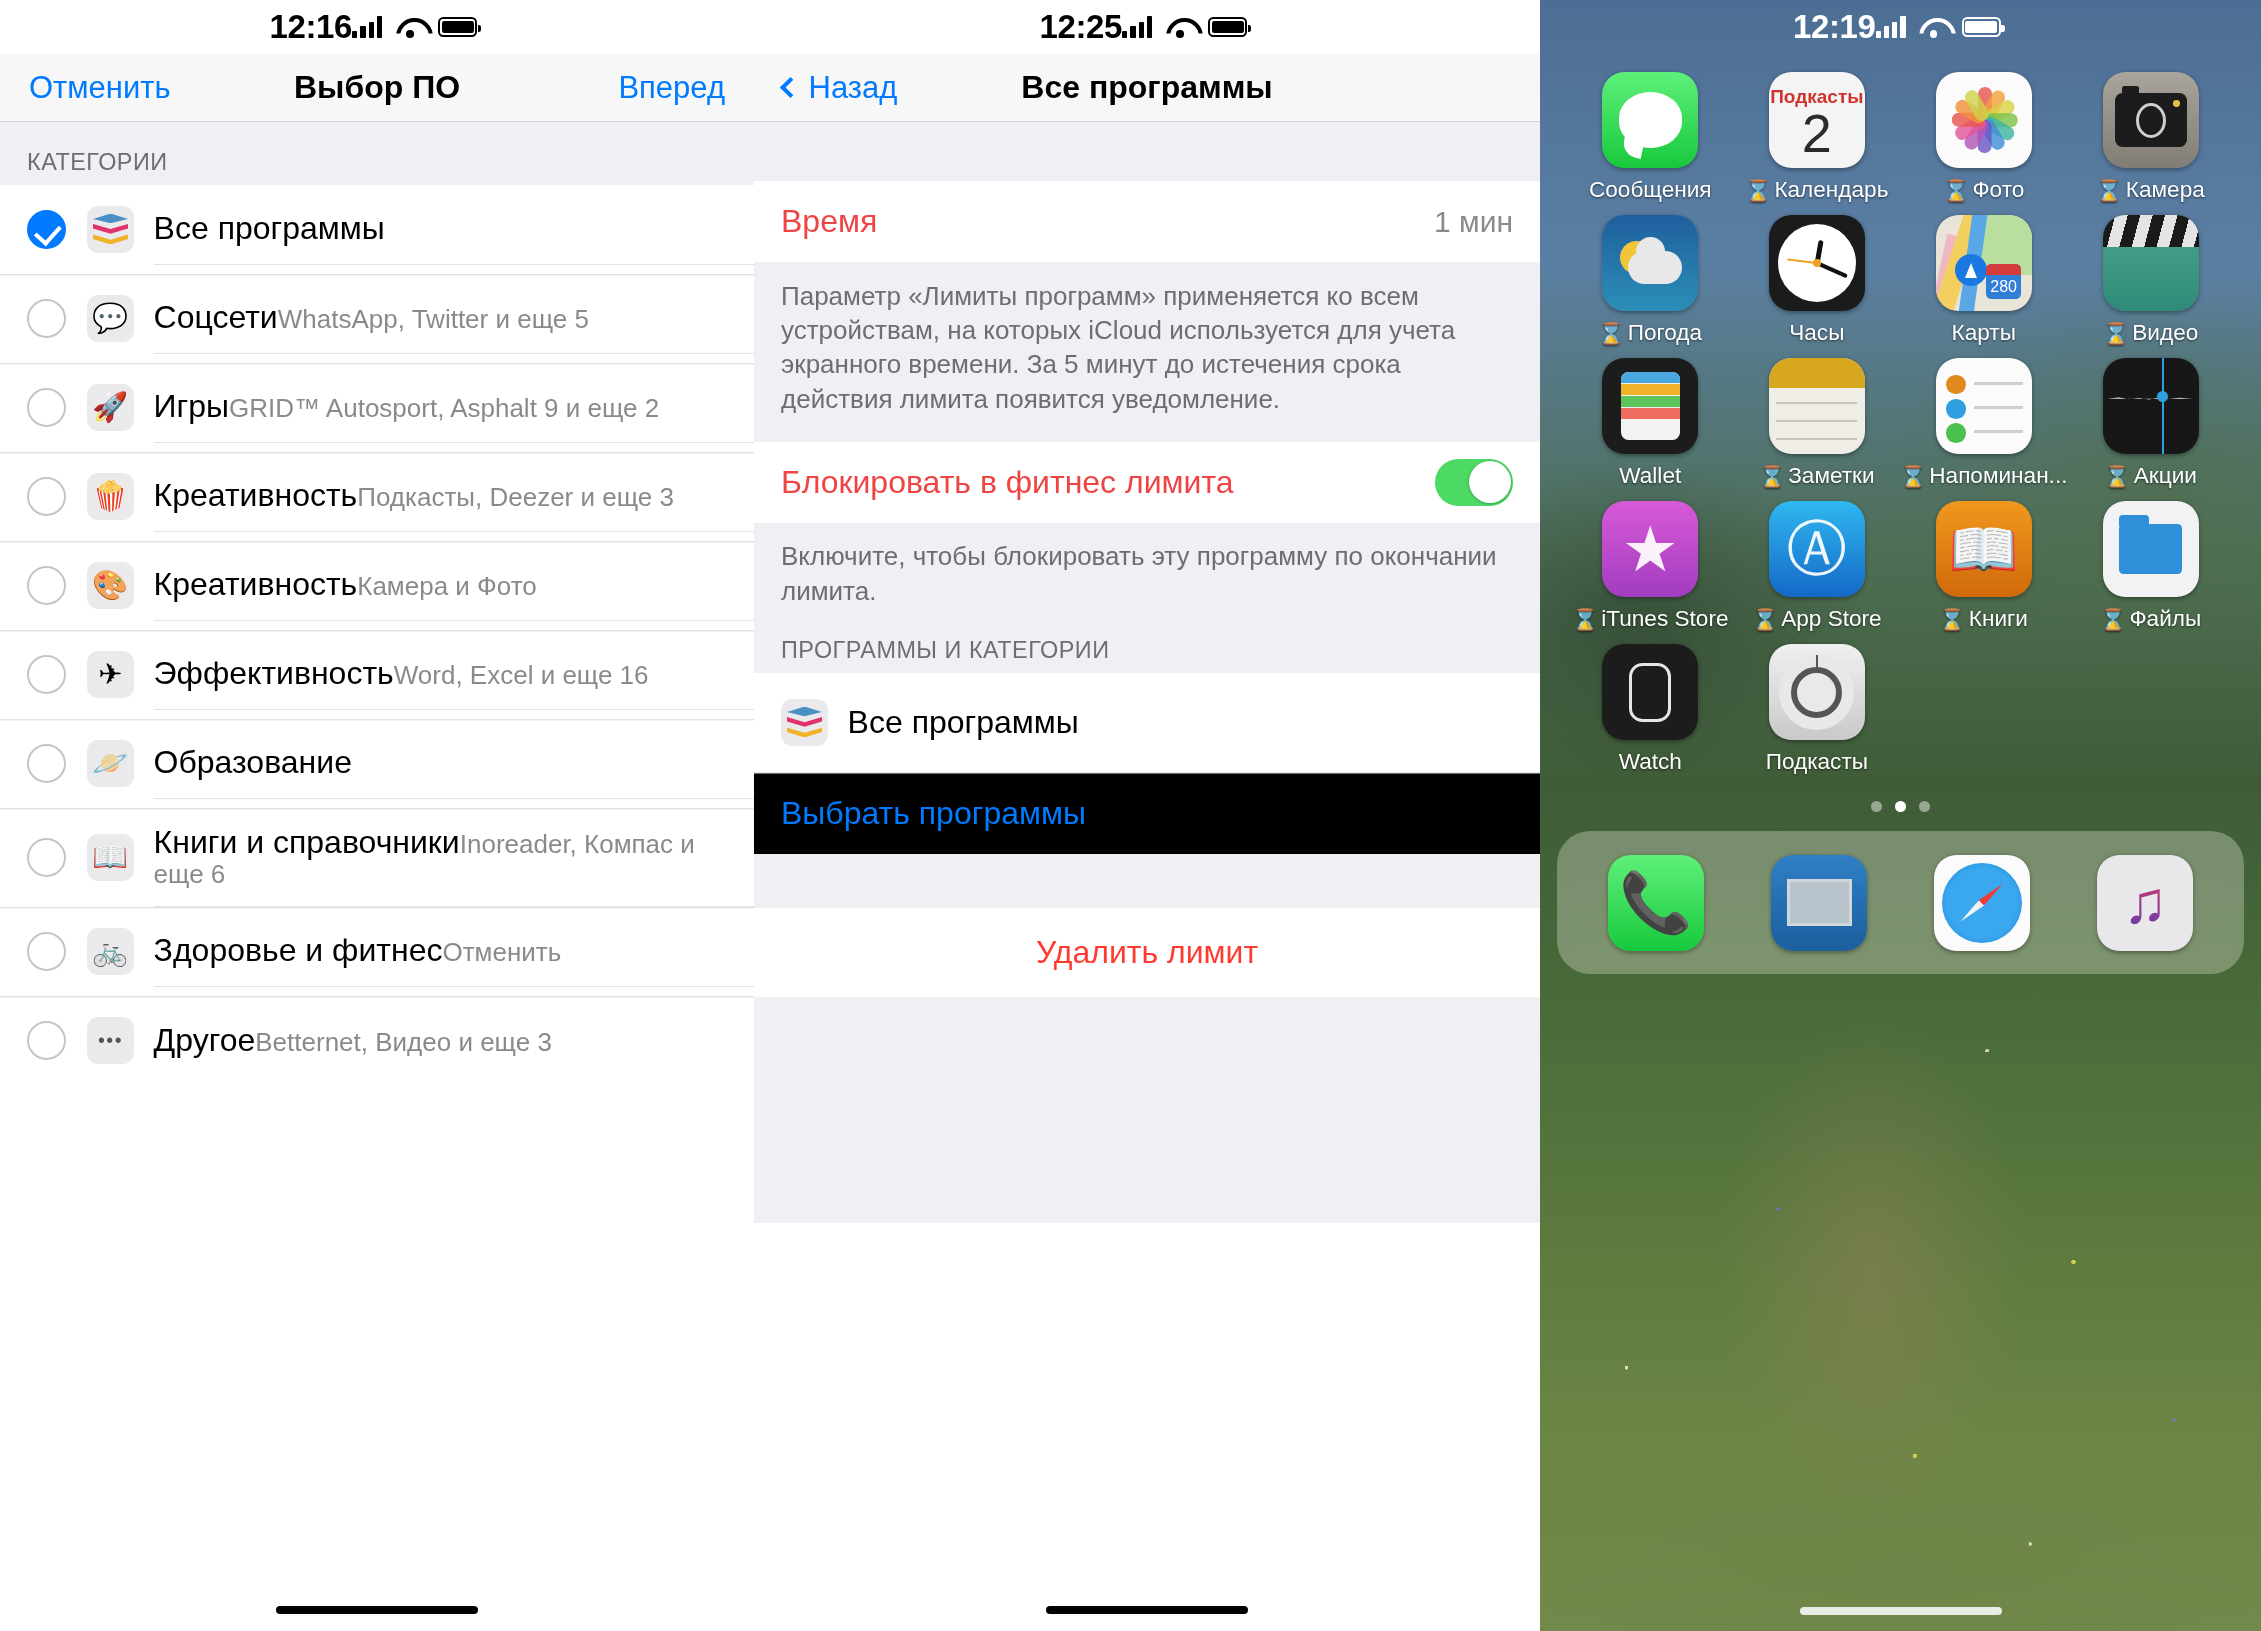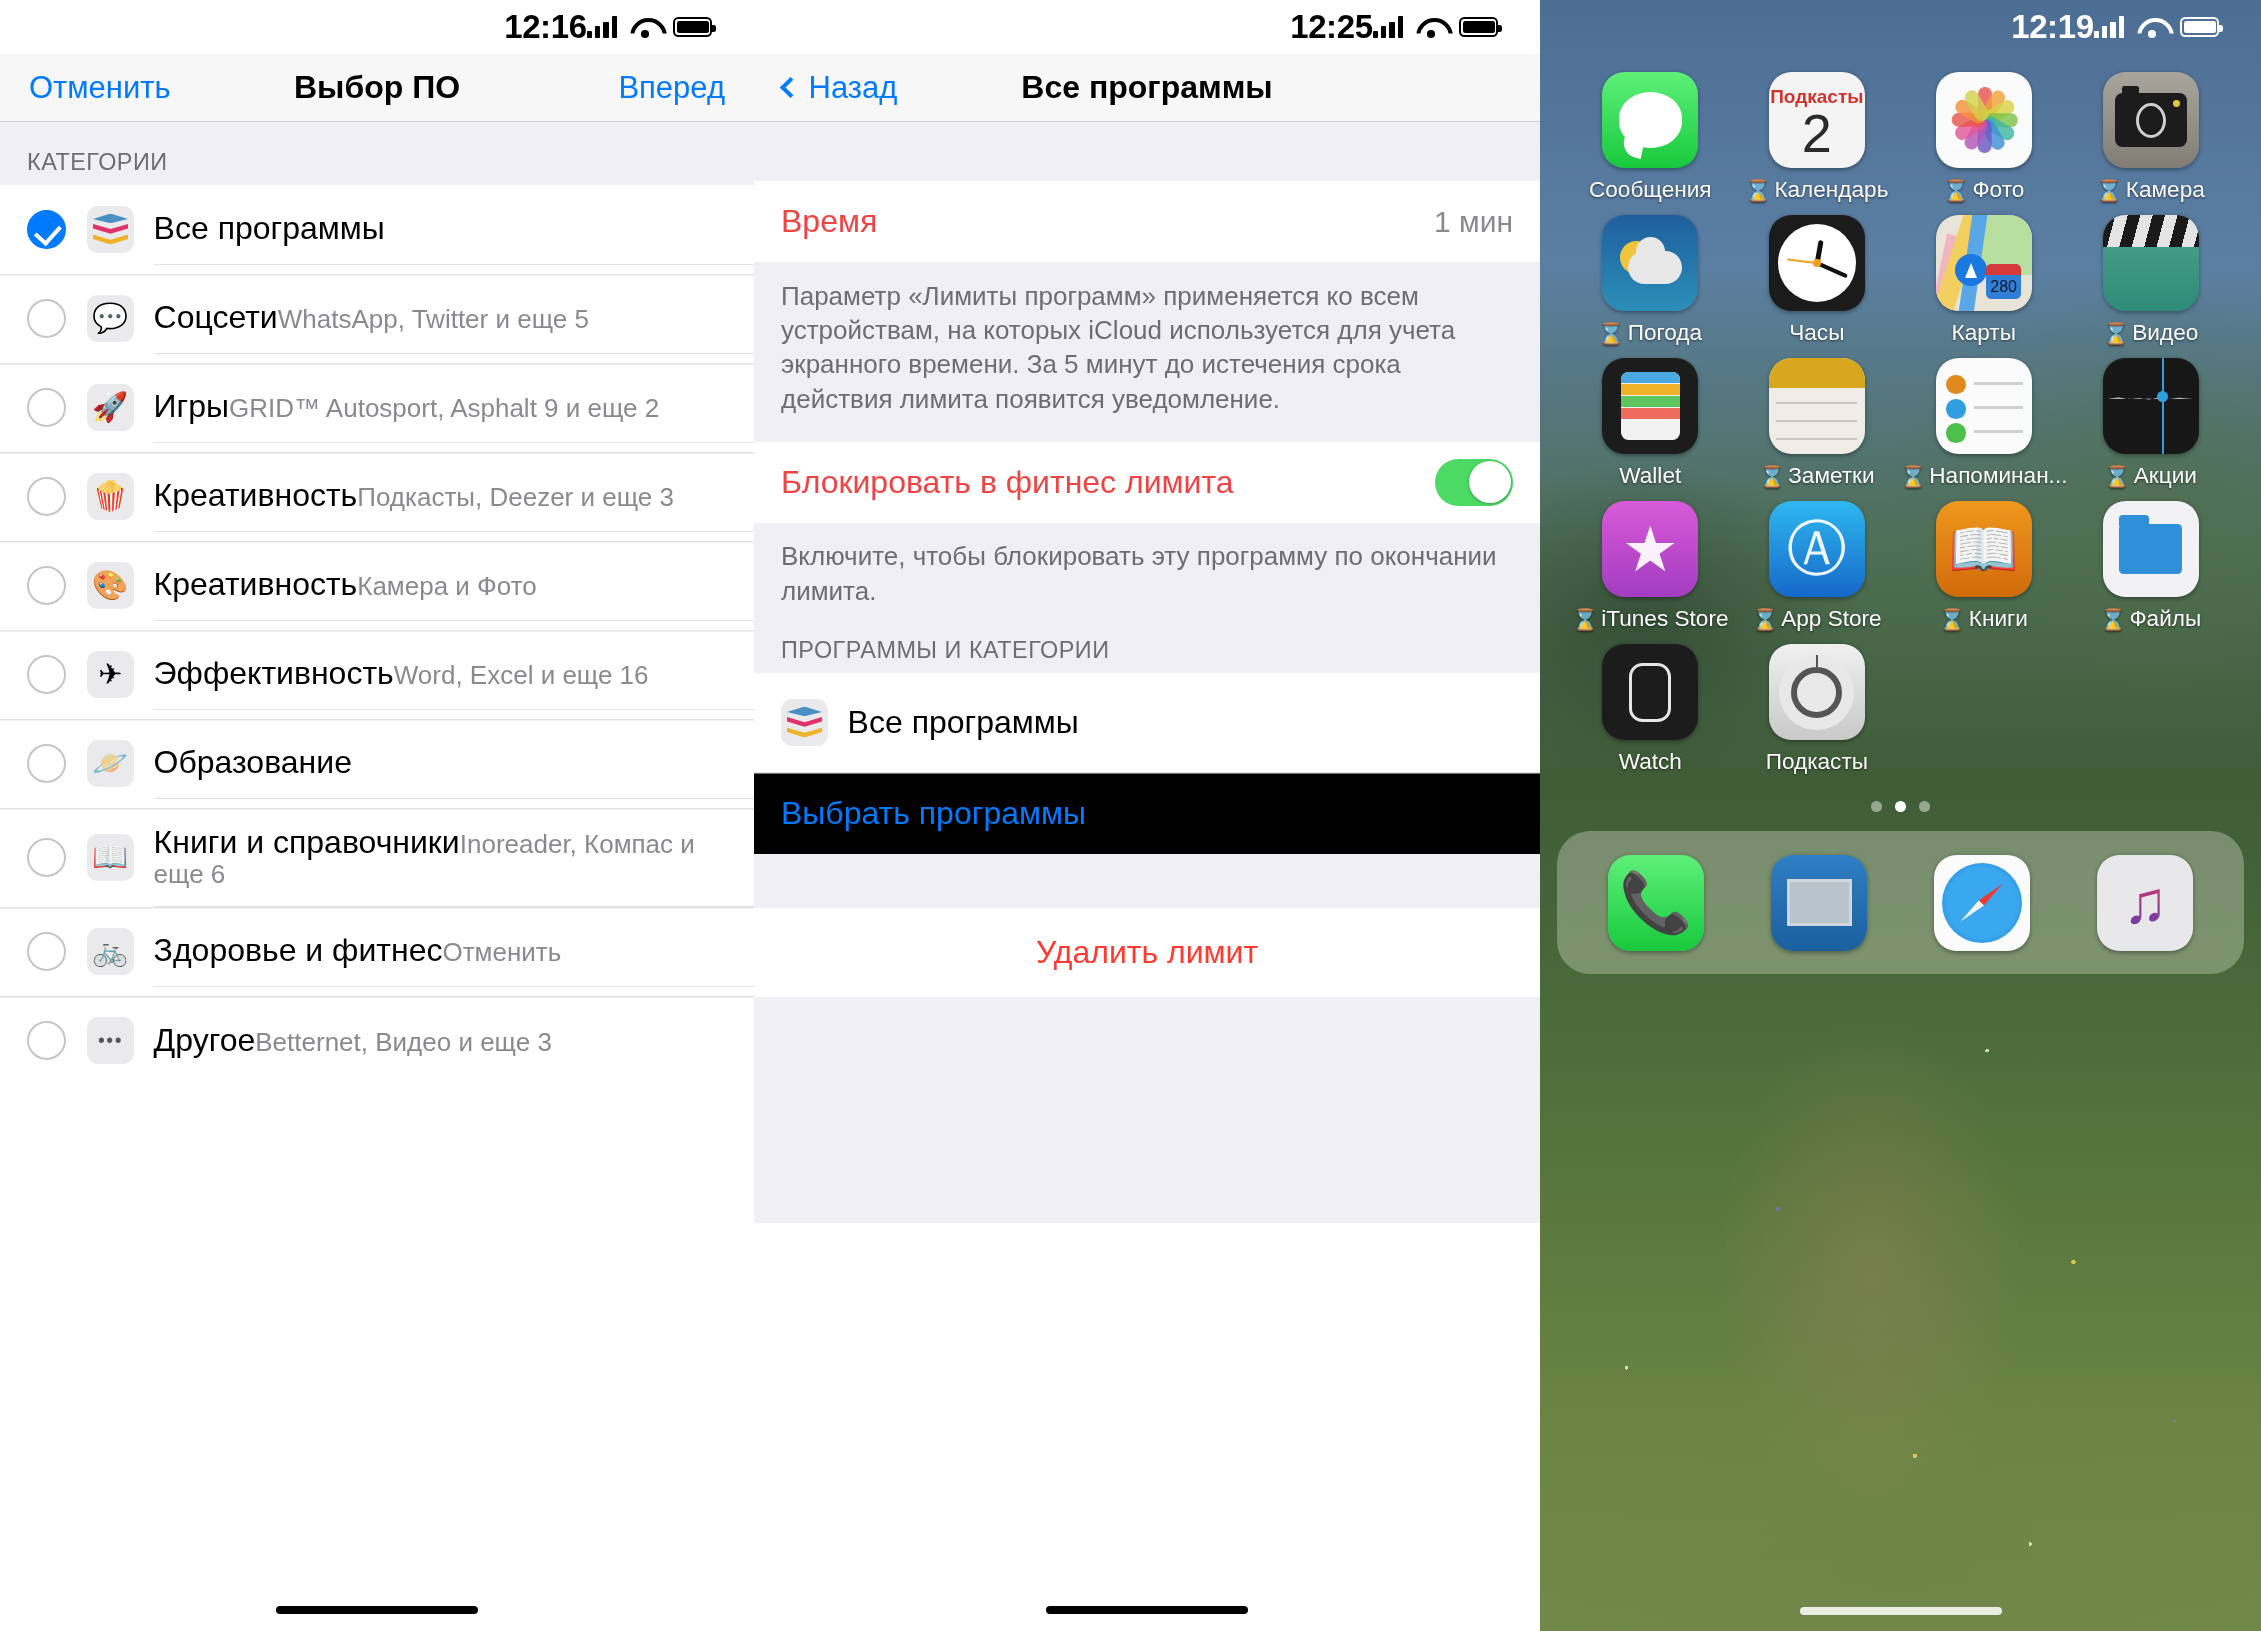--- a/index.html
+++ b/index.html
@@ -8,21 +8,21 @@
   .screens { display:flex; width:2261px; height:1632px; }
 
   
   .panel { position:relative; height:1632px; background:#fff; overflow:hidden; }
   .p1 { width:754px; }
   .p2 { width:786px; }
   .p3 { width:721px; }
 
   
   .statusbar { height:54px; display:flex; align-items:center;
-    justify-content:flex-end; padding:0 42px 0 35px; }
+    justify-content:center; padding:0 42px 0 35px; }
   .sb-time { font-size:33px; font-weight:bold; letter-spacing:-0.4px; color:#000; }
   .sb-right { display:flex; align-items:center; gap:13.6px; }
   .sig { display:flex; align-items:flex-end; gap:3px; height:22.6px; }
   .sig i { display:block; width:5.3px; background:#000; border-radius:0.8px; }
   .sig i:nth-child(1){height:7.5px} .sig i:nth-child(2){height:12px}
   .sig i:nth-child(3){height:16.6px} .sig i:nth-child(4){height:22px}
   .wifi { width:29px; height:21px; position:relative; }
   .wifi::before{ content:""; position:absolute; left:0; top:1.5px; width:29px;height:29px;
     border:4.5px solid #000; border-radius:50%;
     clip-path:polygon(0 0,100% 0,100% 42%,0 42%); }
@@ -176,21 +176,21 @@
   .ic-maps{background:#e9e4d8;}
   .ic-maps .grn{position:absolute;right:0;top:0;width:66%;height:62%;background:#b9dfa0;border-radius:0 22.6px 0 60%;}
   .ic-maps .rd1{position:absolute;left:30%;top:-10%;width:15px;height:130%;background:#5aa7e8;transform:rotate(8deg);}
   .ic-maps .rd2{position:absolute;left:12%;top:-10%;width:19.6px;height:130%;background:#f2cf5e;transform:rotate(18deg);}
   .ic-maps .rd3{position:absolute;left:0%;top:20%;width:13.6px;height:110%;background:#f0b7c2;transform:rotate(12deg);}
   .ic-maps .pin{position:absolute;left:19.6px;top:39px;width:32px;height:32px;border-radius:50%;
     background:#1a79e0;display:flex;align-items:center;justify-content:center;}
   .ic-maps .pin::after{content:"";border-left:6.8px solid transparent;border-right:6.8px solid transparent;
     border-bottom:15px solid #fff;}
   .ic-maps .shield{position:absolute;right:10.6px;bottom:12px;width:35px;height:35px;
-    background:#2f7fd6;border-radius:5.3px;color:#0f172a;font-size:16px;display:flex;
+    background:#2f7fd6;border-radius:5.3px;color:#ffffff;font-size:16px;display:flex;
     align-items:flex-end;justify-content:center;padding-bottom:3px;}
   .ic-maps .shield::before{content:"";position:absolute;left:0;top:0;right:0;height:10.6px;
     background:#d63b3b;border-radius:5.3px 5.3px 0 0;}
   .ic-video{background:linear-gradient(180deg,#4da38f,#2e8b77);}
   .ic-video .clap{position:absolute;left:0;right:0;top:0;height:32px;
     background:repeating-linear-gradient(105deg,#1a1a1a 0 12px,#e4e4e4 12px 24px);}
   .ic-wallet{background:#1c1c1c;}
   .ic-wallet .card{width:59px;height:68px;background:#f2f2f2;border-radius:7.5px;position:relative;overflow:hidden;}
   .ic-wallet .card i{position:absolute;left:0;right:0;height:11.3px;}
   .ic-notes{background:#f0ede6;}

